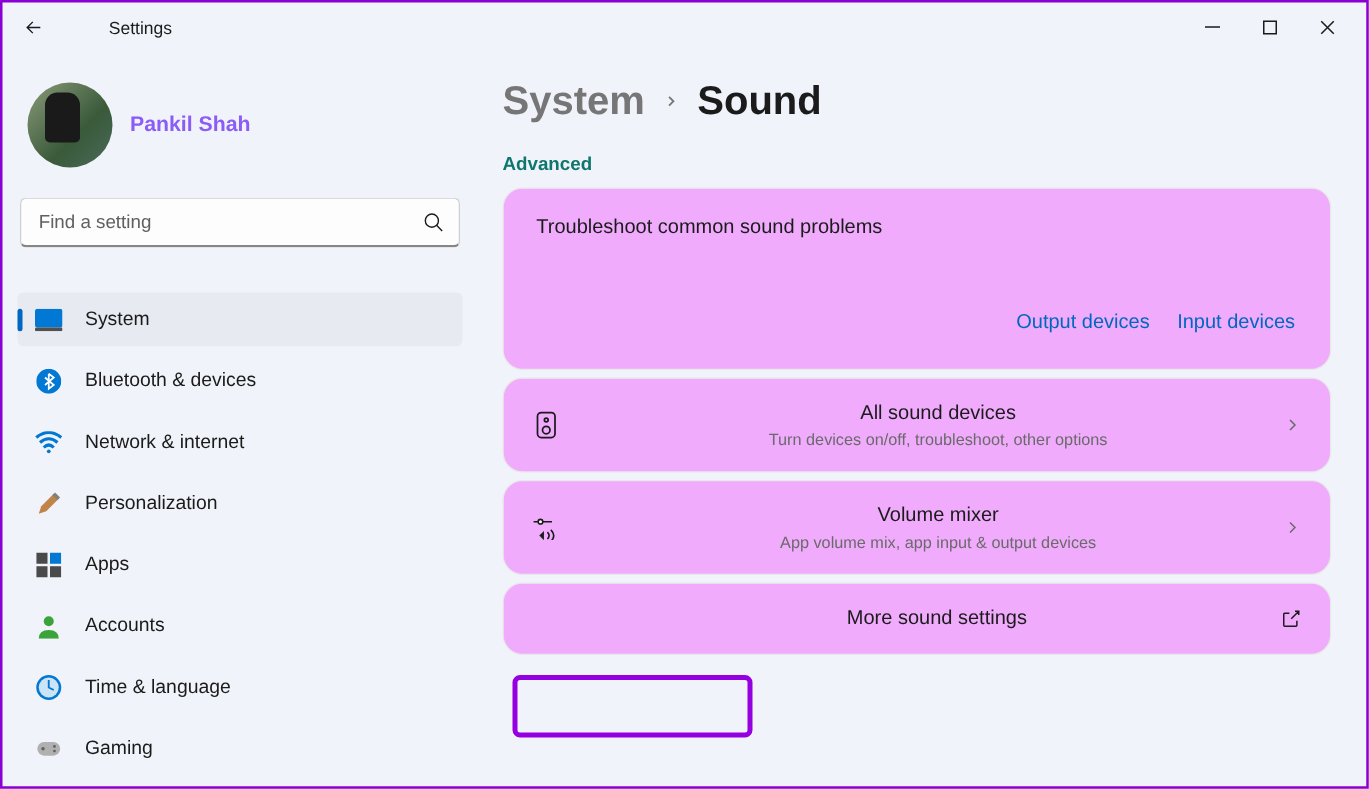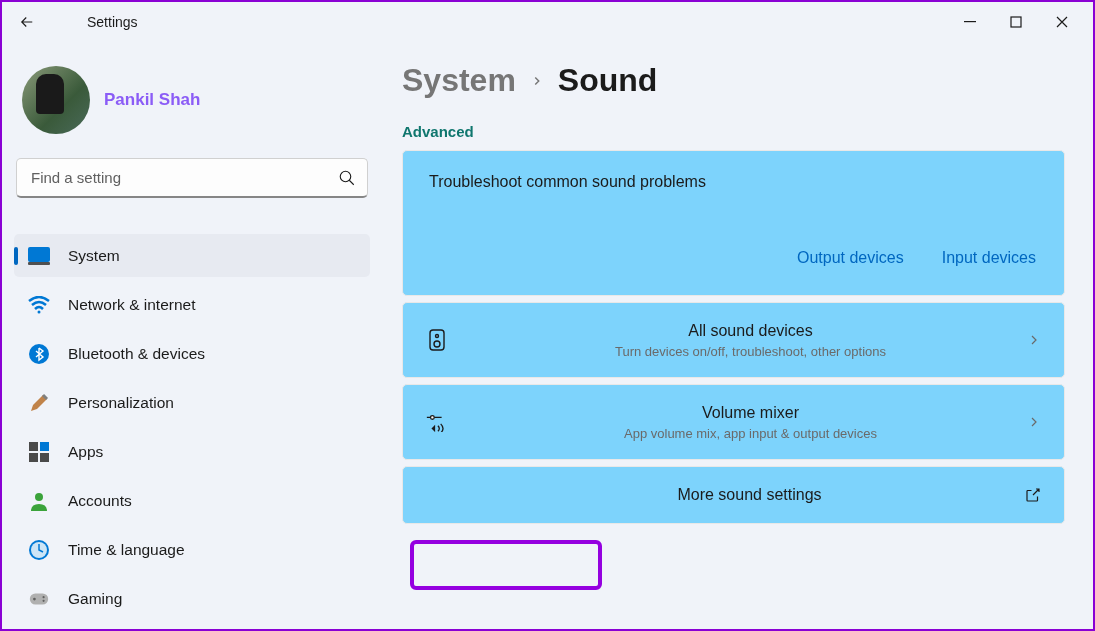--- a/index.html
+++ b/index.html
@@ -31,24 +31,24 @@
     .nav-icon { width: 22px; height: 22px; display: flex; align-items: center; justify-content: center; flex-shrink: 0; }
     
     .main { flex: 1; padding: 20px 28px 0 20px; overflow: hidden; }
     .breadcrumb { display: flex; align-items: center; gap: 14px; margin-bottom: 24px; }
     .bc-parent { font-size: 32px; font-weight: 600; color: #767676; cursor: pointer; background: none; border: none; }
     .bc-chev { color: #767676; }
     .bc-current { font-size: 32px; font-weight: 600; color: #1b1b1b; }
     
     .section-label { font-size: 15px; font-weight: 600; color: #0f766e; margin-bottom: 10px; }
     
-    .card { background: #7dd3fc; border: 1px solid #e8e8e8; border-radius: 5px; margin-bottom: 6px; }
+    .card { background: #f0abfc; border: 1px solid #e8e8e8; border-radius: 16px; margin-bottom: 6px; }
     .card-pad { padding: 22px 26px; }
     .card-title { font-size: 16px; color: #1b1b1b; margin-bottom: 58px; }
-    .card-links { display: flex; justify-content: flex-end; gap: 38px; padding: 0 2px 6px 0; }
+    .card-links { display: flex; justify-content: flex-end; gap: 22px; padding: 0 2px 6px 0; }
     .card-link { color: #0067c0; font-size: 16px; background: none; border: none; cursor: pointer; }
     
     .row-card { display: flex; align-items: center; padding: 18px 22px; cursor: pointer; }
     .row-icon { width: 24px; display: flex; justify-content: center; margin-right: 26px; color: #1b1b1b; }
     .row-text { flex: 1; text-align: center; }
     .row-title { font-size: 16px; color: #1b1b1b; line-height: 1.3; }
     .row-sub { font-size: 13px; color: #6a6a6a; margin-top: 2px; }
     .row-chev { color: #6a6a6a; }
     .row-ext { color: #1b1b1b; }
     
@@ -103,37 +103,37 @@
         <span class="nav-icon">
             <svg width="22" height="18" viewBox="0 0 22 18">
               <rect x="0" y="0" width="22" height="15" rx="2" fill="#0078d4"></rect>
               <rect x="0" y="15" width="22" height="3" rx="1" fill="#505050"></rect>
             </svg>
           </span>
         <span>System</span>
       </button>
       <button class="nav-item">
         <span class="nav-icon">
+            <svg width="20" height="20" viewBox="0 0 20 20">
+              <circle cx="10" cy="10" r="10" fill="#0078d4"></circle>
+              <path d="M10 4v12l4-3-7-6m0 6l7-6-4-3" stroke="#fff" stroke-width="1.4" fill="none"></path>
+            </svg>
+          </span>
+        <span>Bluetooth &amp; devices</span>
+      </button>
+      <button class="nav-item">
+        <span class="nav-icon">
             <svg width="22" height="18" viewBox="0 0 22 18">
               <path d="M1 5 Q11 -3 21 5" stroke="#0078d4" stroke-width="2.5" fill="none"></path>
               <path d="M4 9 Q11 3 18 9" stroke="#0078d4" stroke-width="2.5" fill="none"></path>
               <path d="M7 13 Q11 9 15 13" stroke="#0078d4" stroke-width="2.5" fill="none"></path>
               <circle cx="11" cy="16" r="1.5" fill="#0078d4"></circle>
             </svg>
           </span>
         <span>Network &amp; internet</span>
-      </button>
-      <button class="nav-item">
-        <span class="nav-icon">
-            <svg width="20" height="20" viewBox="0 0 20 20">
-              <circle cx="10" cy="10" r="10" fill="#0078d4"></circle>
-              <path d="M10 4v12l4-3-7-6m0 6l7-6-4-3" stroke="#fff" stroke-width="1.4" fill="none"></path>
-            </svg>
-          </span>
-        <span>Bluetooth &amp; devices</span>
       </button>
       <button class="nav-item">
         <span class="nav-icon">
             <svg width="22" height="22" viewBox="0 0 22 22">
               <path d="M3 19 L5 13 L15 3 L19 7 L9 17 Z" fill="#c0834a"></path>
               <path d="M15 3 L19 7" stroke="#808080" stroke-width="3"></path>
             </svg>
           </span>
         <span>Personalization</span>
       </button>

